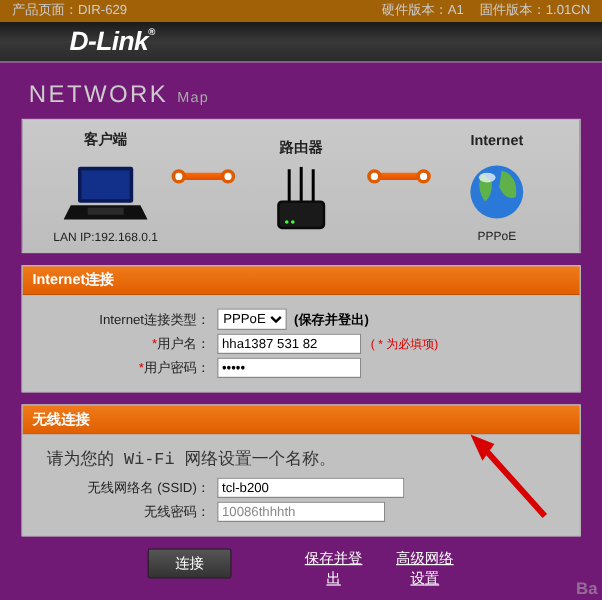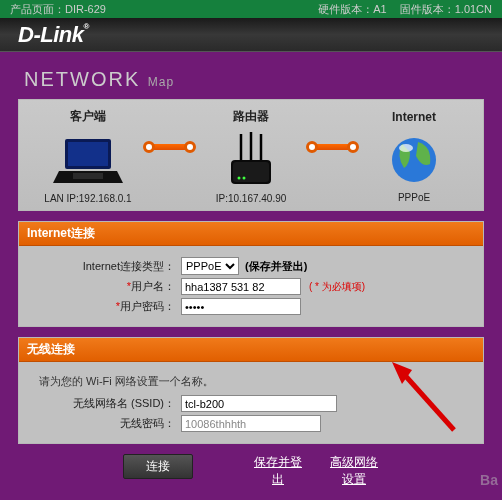--- a/index.html
+++ b/index.html
@@ -6,21 +6,21 @@
   body {
     font-family: "Microsoft YaHei", Arial, sans-serif;
     font-size: 12px;
     background: #fff;
     width: 502px;
     height: 500px;
     overflow: hidden;
     position: relative;
   }
   .topbar {
-    background: #15803d;
+    background: #a16207;
     color: #ccc;
     height: 18px;
     line-height: 18px;
     padding: 0 10px;
     display: flex;
     justify-content: space-between;
     font-size: 11px;
   }
   .topbar .right span { margin-left: 10px; }
   .logo-band {
@@ -30,20 +30,21 @@
     align-items: center;
     padding-left: 18px;
     border-bottom: 1px solid #555;
   }
   .logo {
     color: #fff;
     font-weight: bold;
     font-size: 22px;
     font-style: italic;
     letter-spacing: -0.5px;
+    margin-left: 40px;
   }
   .logo sup { font-size: 8px; font-style: normal; vertical-align: top; }
   .main {
     background: #701a75;
     padding: 10px 18px 10px 18px;
     height: 448px;
   }
   .page-title {
     color: #ccc;
     font-size: 20px;
@@ -132,21 +133,21 @@
   }
   .form-row select {
     height: 18px;
     border: 1px solid #888;
     font-size: 11px;
     background: #fff;
   }
   .req { color: #d00; }
   .note { color: #d00; margin-left: 8px; font-size: 10px; }
   .mode-note { color: #000; margin-left: 6px; font-weight: bold; }
-  .hint { color: #333; margin: 4px 0 6px 8px; font-size: 11px; }
+  .hint { color: #333; margin: 4px 0 6px 8px; font-size: 14px; font-family: Liberation Mono, monospace; }
   .btn-row {
     display: flex;
     justify-content: center;
     gap: 60px;
     margin-top: 8px;
     align-items: flex-start;
   }
   .btn {
     background: linear-gradient(#555,#333);
     color: #fff;
@@ -167,21 +168,21 @@
   }
   .arrow {
     position: absolute;
     right: 38px;
     bottom: 60px;
     pointer-events: none;
   }
   .watermark {
     position: absolute;
     right: 4px;
-    bottom: 12px;
+    bottom: 2px;
     color: #bbb;
     font-size: 14px;
     font-weight: bold;
     opacity: 0.5;
   }
 </style>
 </head>
 <body>
 
 <div class="topbar">
@@ -224,21 +225,20 @@
           <svg width="64" height="58" viewBox="0 0 64 58">
             <line x1="22" y1="2" x2="22" y2="30" stroke="#000" stroke-width="2.5"></line>
             <line x1="32" y1="0" x2="32" y2="30" stroke="#000" stroke-width="2.5"></line>
             <line x1="42" y1="2" x2="42" y2="30" stroke="#000" stroke-width="2.5"></line>
             <rect x="12" y="28" width="40" height="24" rx="4" fill="#0a0a0a"></rect>
             <rect x="14" y="30" width="36" height="20" rx="3" fill="#1a1a1a"></rect>
             <circle cx="20" cy="46" r="1.5" fill="#3fff3f"></circle>
             <circle cx="25" cy="46" r="1.5" fill="#3fff3f"></circle>
           </svg>
         </div>
-        <div class="line">IP:10.167.40.90</div>
       </div>
 
       <div class="link-bar"></div>
 
       <div class="map-node">
         <div class="title">Internet</div>
         <div class="dev-globe">
           <svg width="52" height="52" viewBox="0 0 52 52">
             <circle cx="26" cy="26" r="22" fill="#2a78d8"></circle>
             <path d="M14 10 Q8 22 16 34 Q22 30 22 18 Z" fill="#5fb24a"></path>

